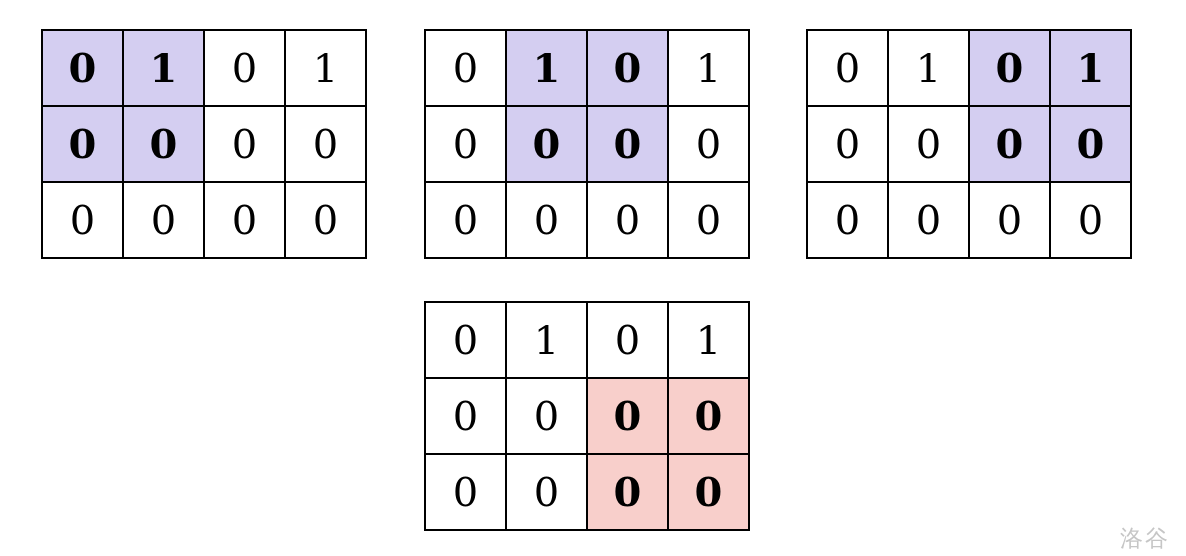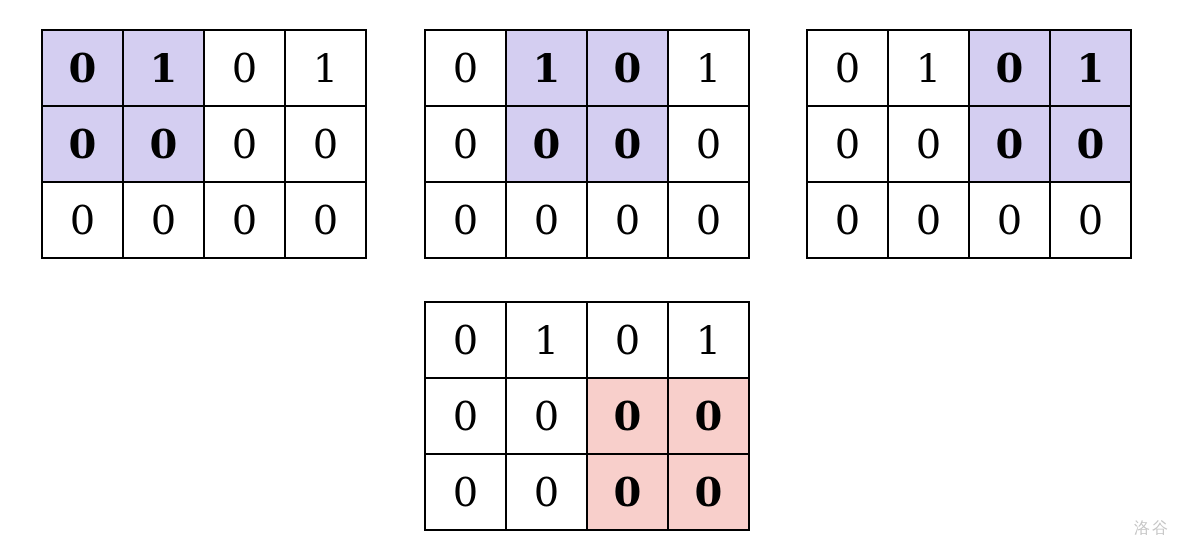--- a/index.html
+++ b/index.html
@@ -32,22 +32,22 @@
     color: #000;
     line-height: 1;
   }
   .matrix .cell.hl { font-weight: bold; }
   #grid-1 { left: 41px;  top: 29px; }
   #grid-2 { left: 424px; top: 29px; }
   #grid-3 { left: 806px; top: 29px; }
   #grid-4 { left: 424px; top: 301px; }
   .watermark {
     position: absolute;
-    right: 16px; bottom: 17px;
-    font-size: 16px;
+    right: 16px; bottom: 2px;
+    font-size: 23px;
     color: #c6c6c6;
     font-family: "DejaVu Sans", sans-serif;
     letter-spacing: 2px;
     user-select: none;
   }
 </style>
 </head>
 <body>
 
 <div class="canvas">

